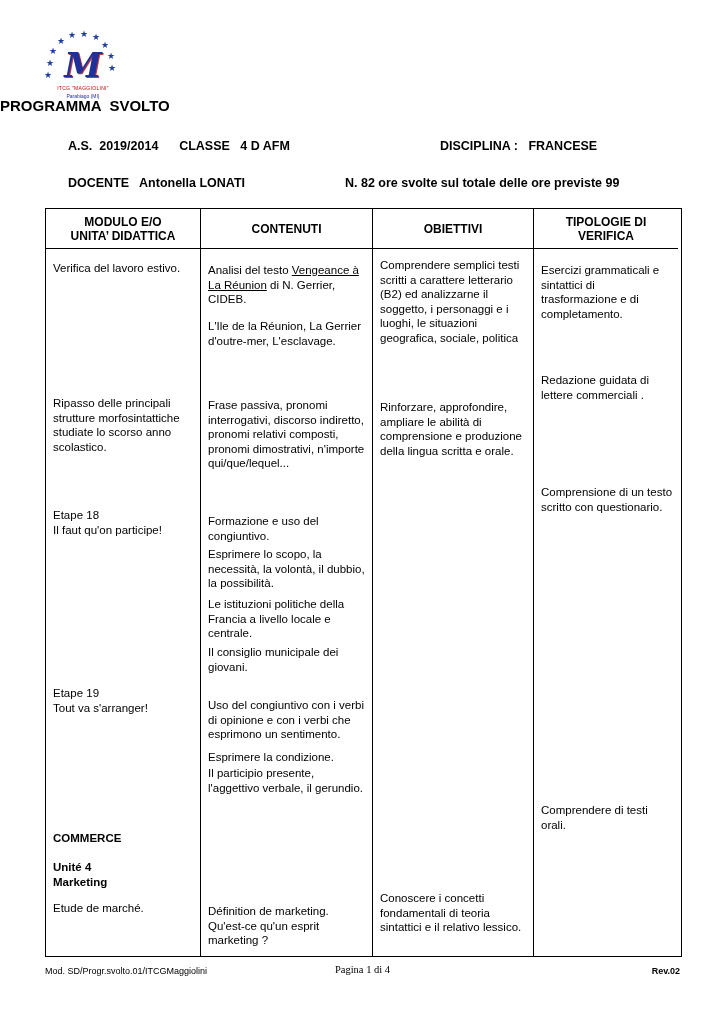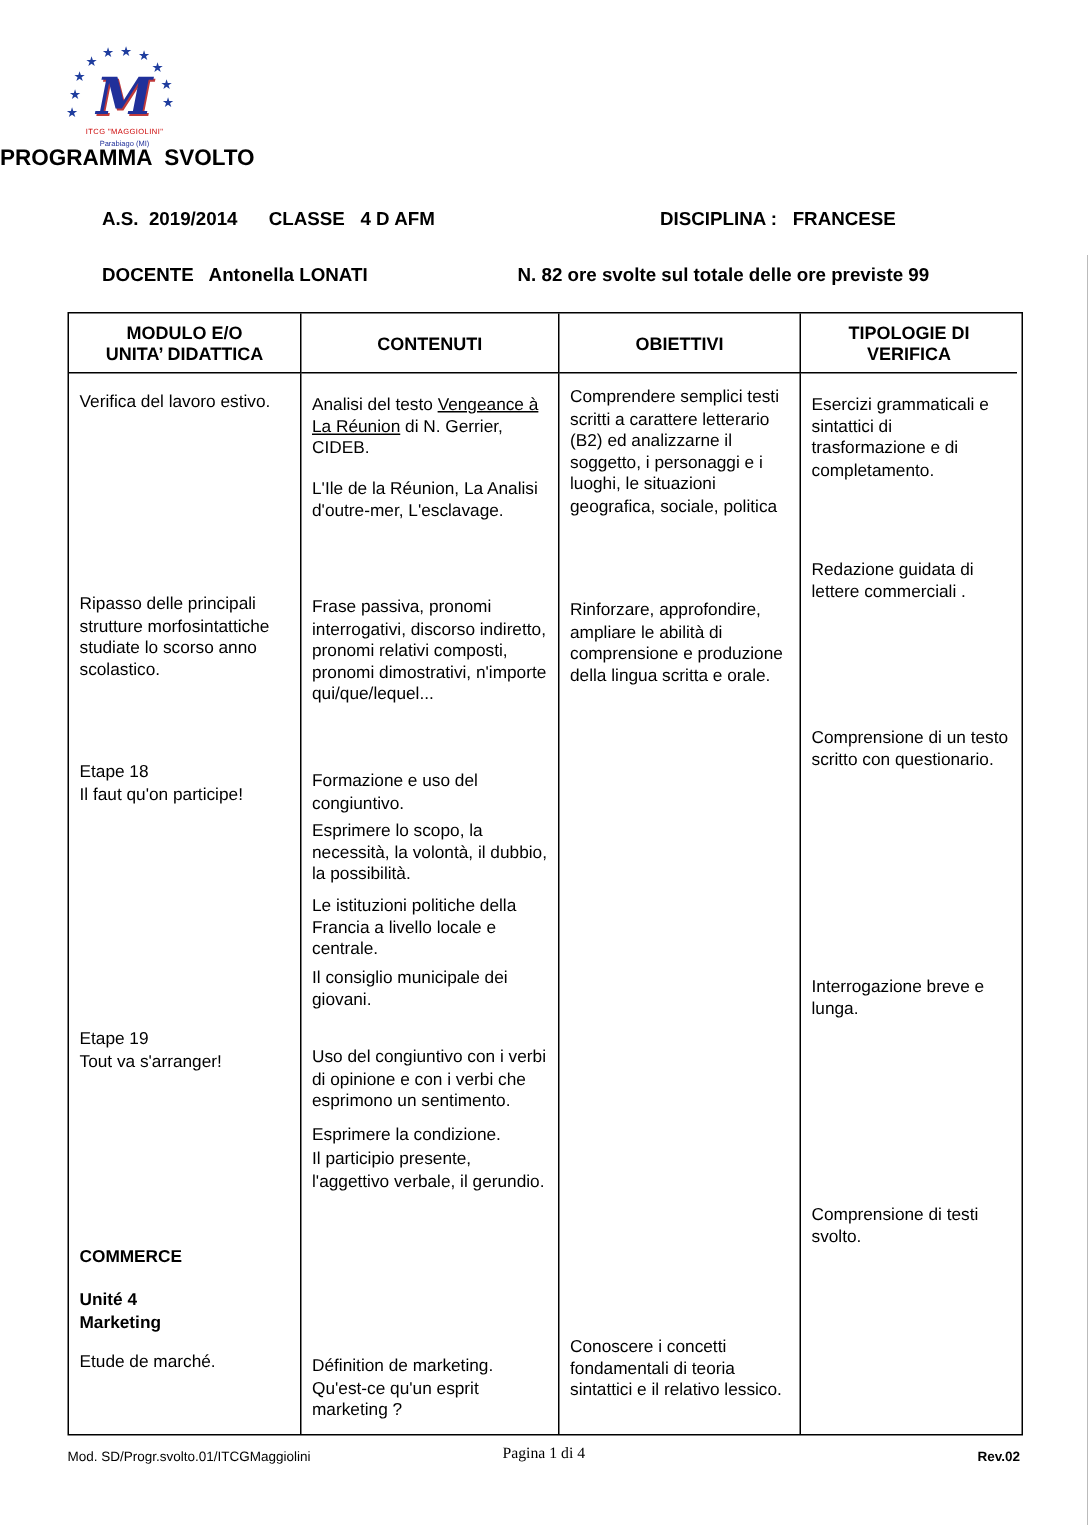--- a/index.html
+++ b/index.html
@@ -101,21 +101,21 @@
         <div class="p" style="top:437px">Etape 19
 Tout va s'arranger!</div>
         <div class="p b" style="top:582px">COMMERCE</div>
         <div class="p b" style="top:611px">Unité 4
 Marketing</div>
         <div class="p" style="top:652px">Etude de marché.</div>
       </div>
 
       <div class="bcell">
         <div class="p" style="top:14px"><span>Analisi del testo </span><span class="u">Vengeance à La Réunion</span><span> di  N. Gerrier, CIDEB.</span></div>
-        <div class="p" style="top:70px">L'Ile de la Réunion, La Analisi d'outre-mer, L'esclavage.</div>
+        <div class="p" style="top:70px">L'Ile de la Réunion, La Gerrier d'outre-mer, L'esclavage.</div>
         <div class="p" style="top:149px">Frase passiva, pronomi interrogativi, discorso indiretto, pronomi relativi composti, pronomi dimostrativi, n'importe qui/que/lequel...</div>
         <div class="p" style="top:265px">Formazione e uso del congiuntivo.</div>
         <div class="p" style="top:298px">Esprimere lo scopo, la necessità, la volontà, il dubbio, la possibilità.</div>
         <div class="p" style="top:348px">Le istituzioni politiche della Francia a livello locale e centrale.</div>
         <div class="p" style="top:396px">Il consiglio municipale dei giovani.</div>
         <div class="p" style="top:449px">Uso del congiuntivo con i verbi di opinione e con i verbi che esprimono un sentimento.</div>
         <div class="p" style="top:501px">Esprimere la condizione.</div>
         <div class="p" style="top:517px">Il participio presente, l'aggettivo verbale, il gerundio.</div>
         <div class="p" style="top:655px">Définition de marketing. Qu'est-ce qu'un esprit marketing ?</div>
       </div>
@@ -123,22 +123,21 @@
       <div class="bcell">
         <div class="p" style="top:9px">Comprendere semplici testi scritti a carattere letterario (B2) ed analizzarne il soggetto, i personaggi e i luoghi, le situazioni geografica, sociale, politica</div>
         <div class="p" style="top:151px">Rinforzare, approfondire, ampliare le abilità di comprensione e produzione della lingua scritta e orale.</div>
         <div class="p" style="top:642px">Conoscere  i concetti fondamentali di teoria sintattici e il relativo lessico.</div>
       </div>
 
       <div class="bcell">
         <div class="p" style="top:14px">Esercizi grammaticali e sintattici di trasformazione e di completamento.</div>
         <div class="p" style="top:124px">Redazione guidata di lettere commerciali .</div>
         <div class="p" style="top:236px">Comprensione di un testo scritto con questionario.</div>
-        <div class="p" style="top:402px">Interrogazione breve e lunga.</div>
-        <div class="p" style="top:554px">Comprensione di testi svolto.</div>
+        <div class="p" style="top:554px">Comprendere di testi orali.</div>
       </div>
 
     </div>
   </div>
 
   <div class="foot-l">Mod. SD/Progr.svolto.01/ITCGMaggiolini</div>
   <div class="foot-c">Pagina 1 di 4</div>
   <div class="foot-r">Rev.02</div>
 
 </div>

